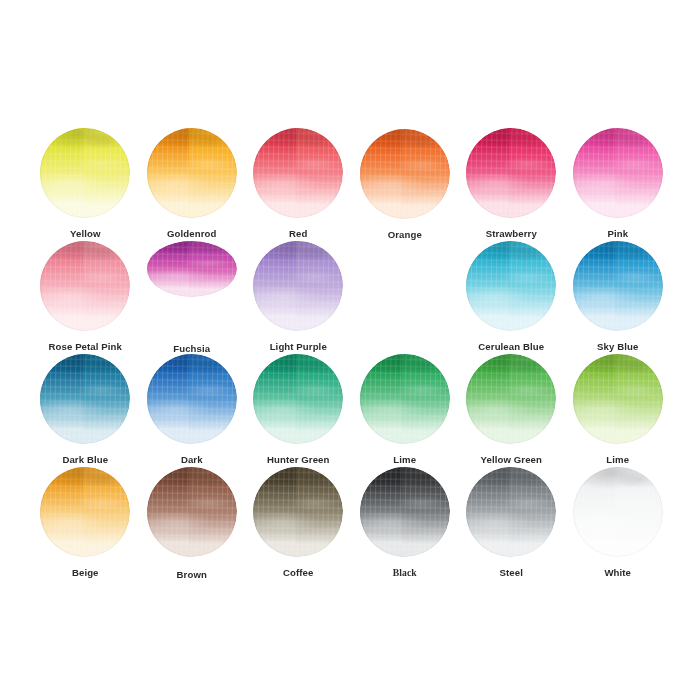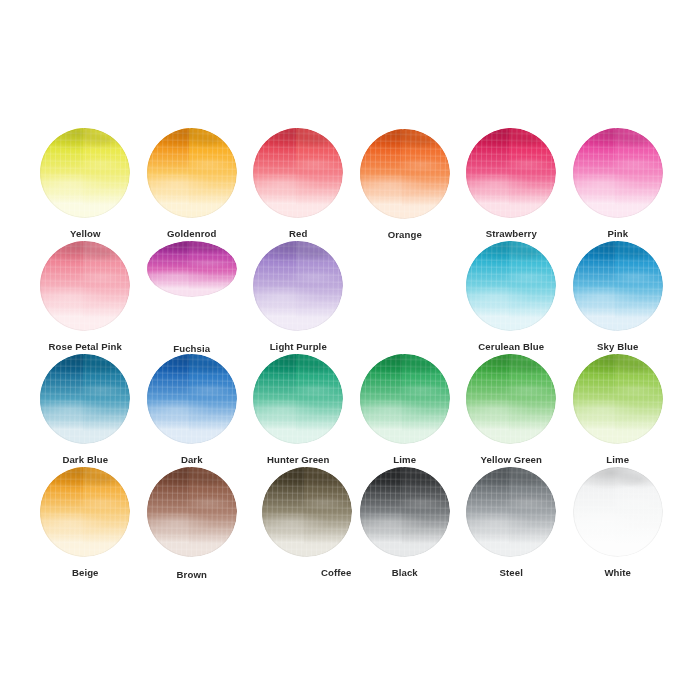--- a/index.html
+++ b/index.html
@@ -306,31 +306,31 @@
       <div class="swatch-cell" style="grid-area: 4 / 2; justify-content: space-between;">
         <div class="swatch-disc">
           <div class="disc-base" style="background: linear-gradient(rgb(138, 86, 65) 0%, rgb(138, 86, 65) 14%, rgb(173, 129, 112) 52%, rgb(237, 226, 220) 86%, rgb(237, 226, 220) 100%);"></div>
           <div class="disc-left" style="background: linear-gradient(rgb(125, 75, 56) 0%, rgb(125, 75, 56) 16%, rgb(173, 129, 112) 50%, rgb(237, 226, 220) 84%, rgb(237, 226, 220) 100%);"></div>
           <div class="disc-grain"></div>
           <div class="disc-pool"></div>
           <div class="disc-ring"></div>
         </div>
         <div class="swatch-label">Brown</div>
       </div>
-      <div class="swatch-cell" style="grid-area: 4 / 3; align-items: flex-end;">
+      <div class="swatch-cell" style="grid-area: 4 / 3;">
         <div class="swatch-disc">
           <div class="disc-base" style="background: linear-gradient(rgb(91, 80, 56) 0%, rgb(91, 80, 56) 14%, rgb(144, 136, 113) 52%, rgb(233, 231, 223) 86%, rgb(233, 231, 223) 100%);"></div>
           <div class="disc-left" style="background: linear-gradient(rgb(76, 67, 46) 0%, rgb(76, 67, 46) 16%, rgb(144, 136, 113) 50%, rgb(233, 231, 223) 84%, rgb(233, 231, 223) 100%);"></div>
           <div class="disc-grain"></div>
           <div class="disc-pool"></div>
           <div class="disc-ring"></div>
         </div>
         <div class="swatch-label">Coffee</div>
       </div>
-      <div class="swatch-cell" style="grid-area: 4 / 4;">
+      <div class="swatch-cell" style="grid-area: 4 / 4; font-family: Liberation Serif, serif;">
         <div class="swatch-disc">
           <div class="disc-base" style="background: linear-gradient(rgb(58, 60, 62) 0%, rgb(58, 60, 62) 14%, rgb(123, 127, 130) 52%, rgb(230, 232, 233) 86%, rgb(230, 232, 233) 100%);"></div>
           <div class="disc-left" style="background: linear-gradient(rgb(46, 48, 50) 0%, rgb(46, 48, 50) 16%, rgb(123, 127, 130) 50%, rgb(230, 232, 233) 84%, rgb(230, 232, 233) 100%);"></div>
           <div class="disc-grain"></div>
           <div class="disc-pool"></div>
           <div class="disc-ring"></div>
         </div>
         <div class="swatch-label">Black</div>
       </div>
       <div class="swatch-cell" style="grid-area: 4 / 5;">

